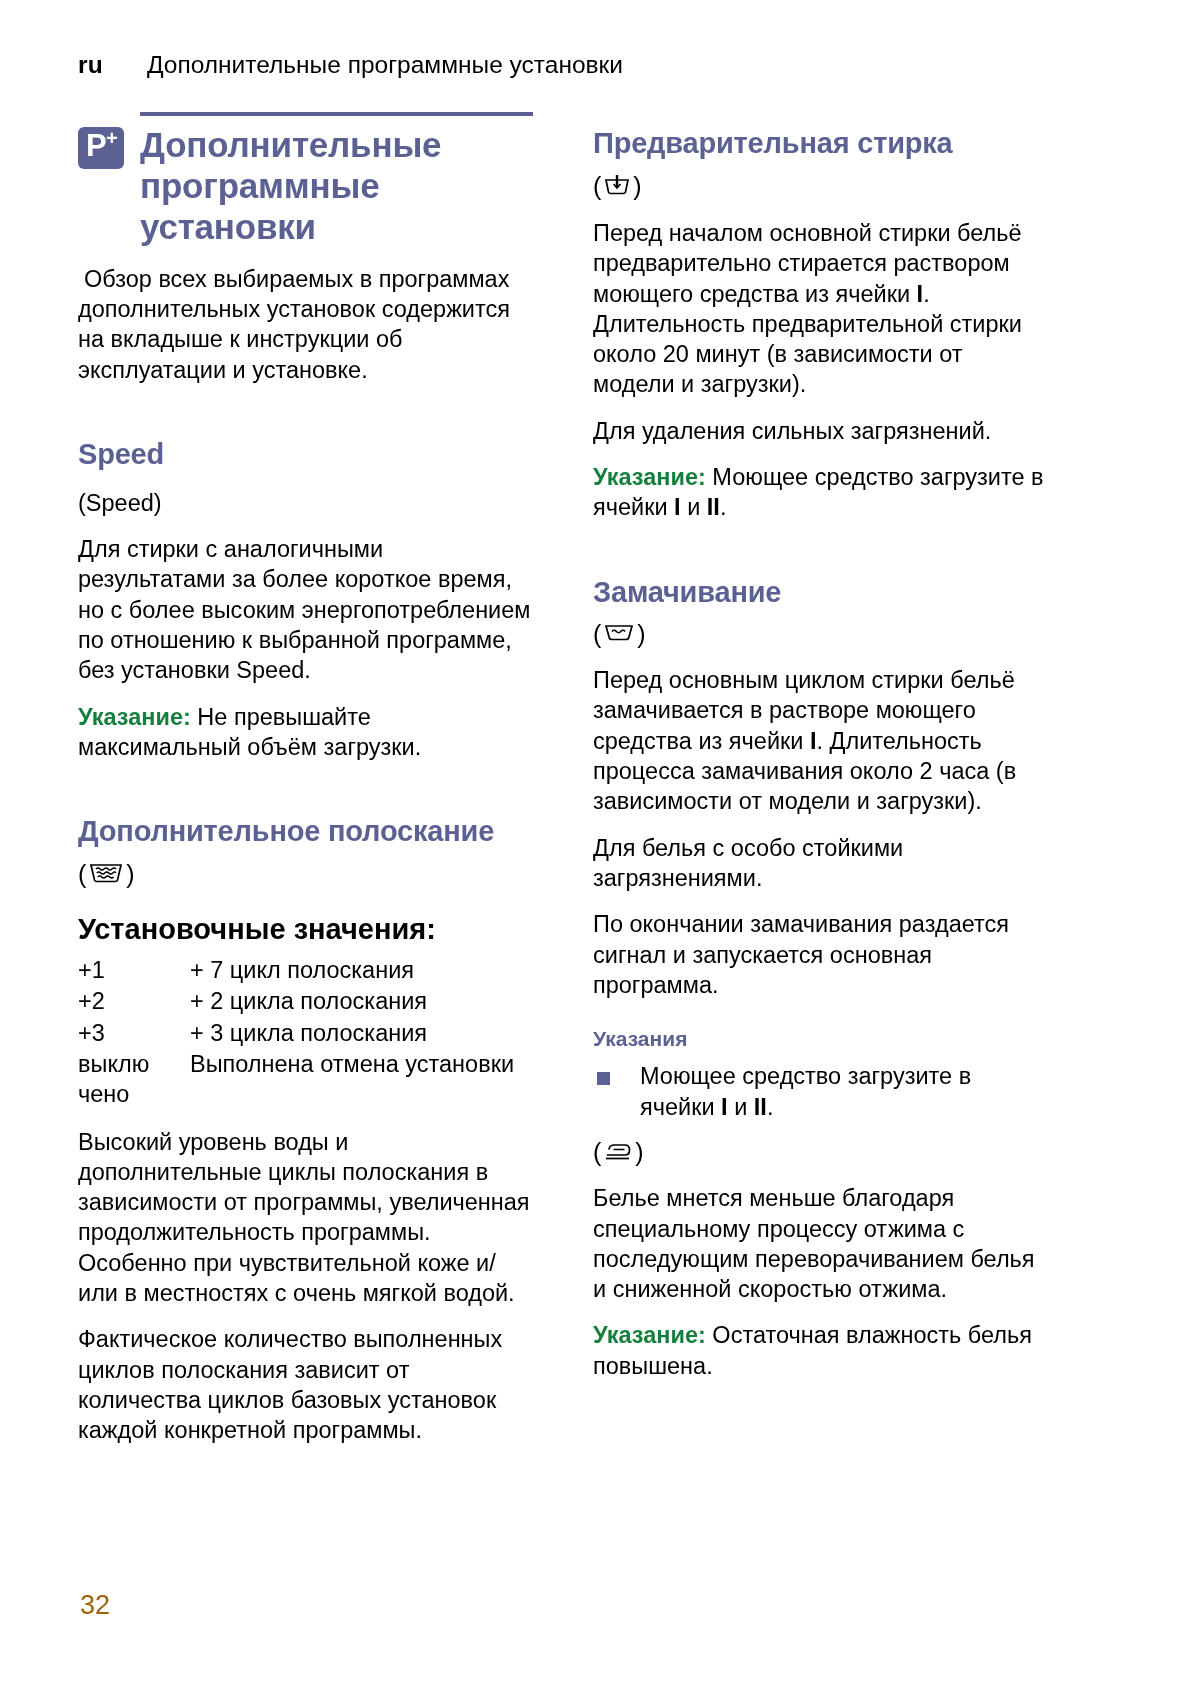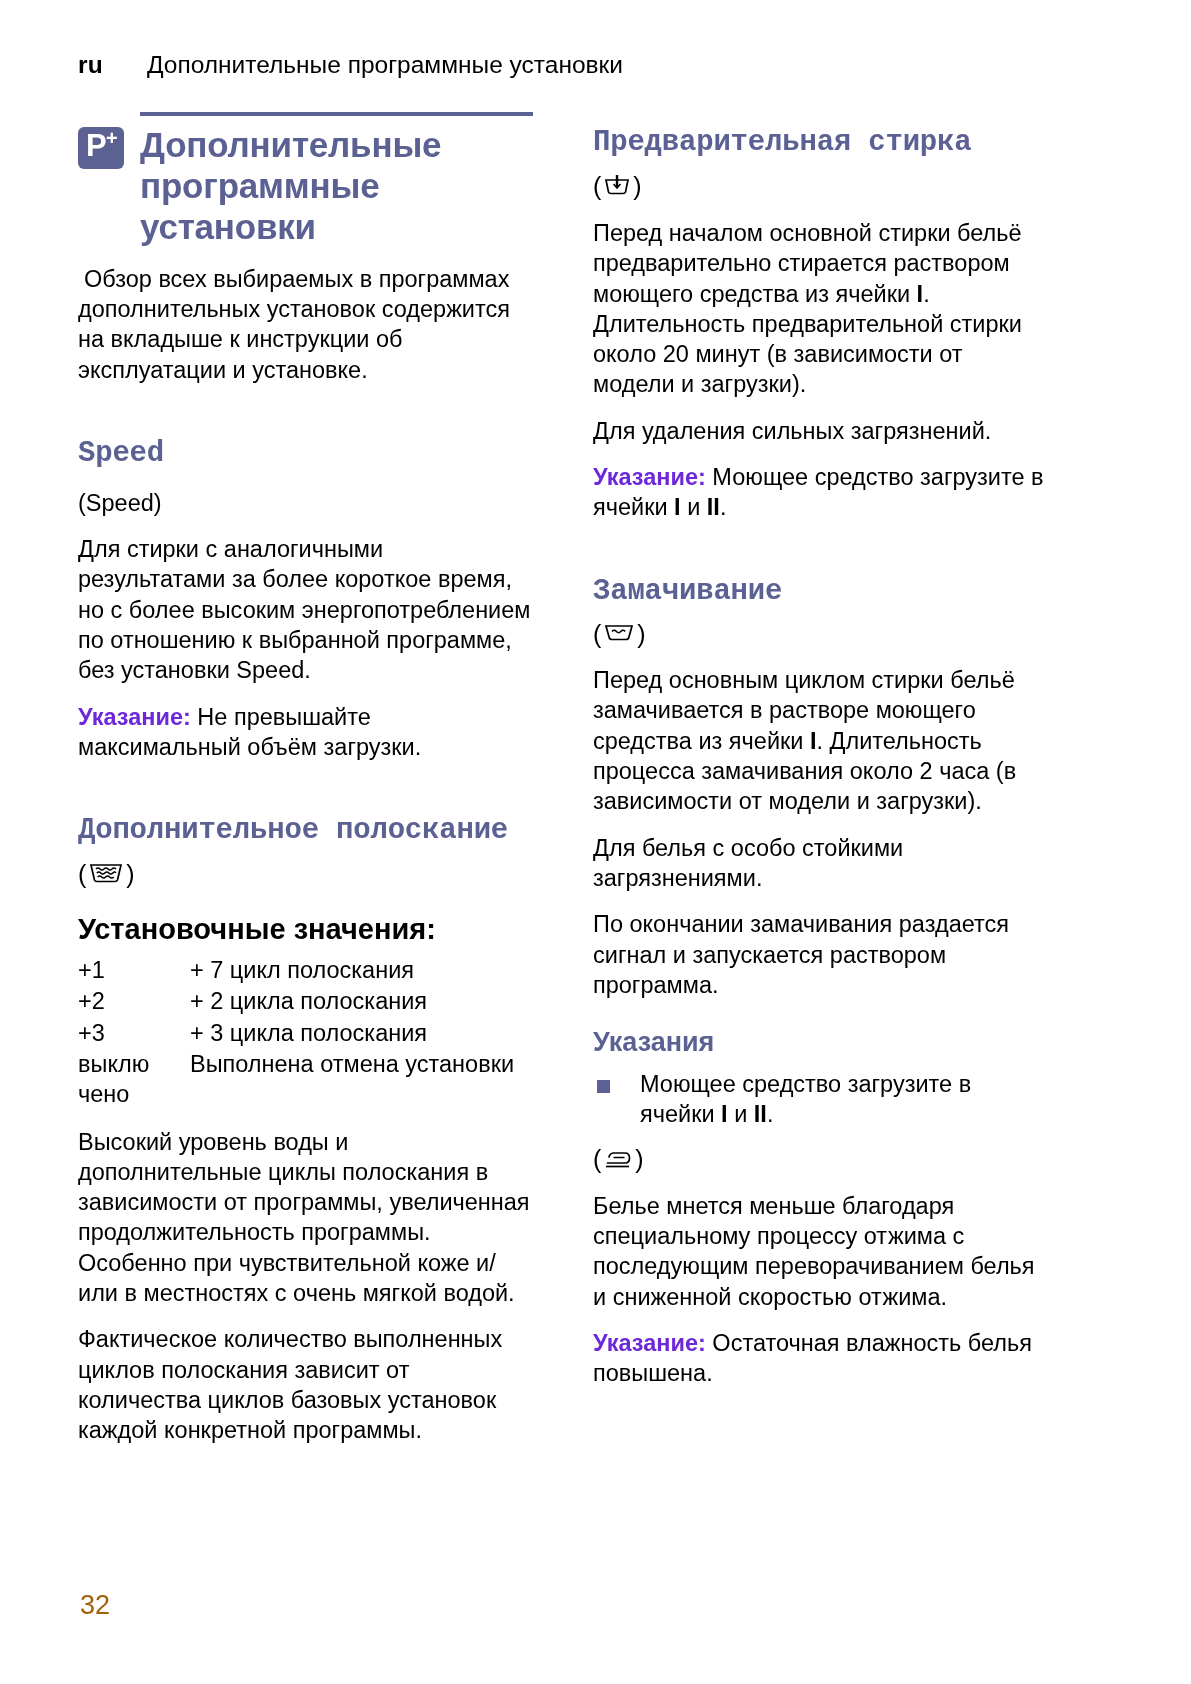--- a/index.html
+++ b/index.html
@@ -106,47 +106,46 @@
 
   
   h2.sec {
     margin: 52px 0 0 0;
     padding: 0;
     color: #5c6193;
     font-size: 29px;
     line-height: 1.2;
     font-weight: bold;
     letter-spacing: -0.2px;
-    font-family: Liberation Mono, monospace;
   }
   h3.sub {
     margin: 26px 0 0 0;
     padding: 0;
     color: #5c6193;
-    font-size: 27px;
+    font-size: 21px;
     line-height: 1.25;
     font-weight: bold;
   }
 
   
   p {
     margin: 16px 0 0 0;
     padding: 0;
     font-size: 23.5px;
     line-height: 1.29;
     color: #000000;
   }
   p.first-indent { text-indent: 6px; }
   p.symline {
     margin-top: 12px;
     font-size: 23px;
     line-height: 1.2;
   }
   .note-label {
-    color: #6d28d9;
+    color: #15803d;
     font-weight: bold;
   }
   .rn { font-weight: bold; }
 
   
   .setlabel {
     margin: 22px 0 6px 0;
     font-size: 29px;
     font-weight: bold;
     line-height: 1.3;
@@ -316,21 +315,21 @@
                 <path d="M2 4 H28 L24.8 15.5 Q24.3 17.5 22 17.5 H8 Q5.7 17.5 5.2 15.5 Z" fill="none" stroke="#000" stroke-width="1.7"></path>
                 <path d="M8 9.5 q2.2 -2.4 4.4 0 q2.2 2.4 4.4 0 q2.2 -2.4 4.4 0" fill="none" stroke="#000" stroke-width="1.6"></path>
               </svg></span>
             <span class="paren">)</span>
           </span>
       </p>
 
       <p><span>Перед основным циклом стирки бельё замачивается в растворе моющего средства из ячейки </span><span class="rn">I</span><span>. Длительность процесса замачивания около 2 часа (в зависимости от модели и загрузки).</span></p>
 
       <p>Для белья с особо стойкими загрязнениями.</p>
-      <p>По окончании замачивания раздается сигнал и запускается раствором программа.</p>
+      <p>По окончании замачивания раздается сигнал и запускается основная программа.</p>
 
       <h3 class="sub">Указания</h3>
       <ul class="bullets">
         <li><span class="sq"></span><span>Моющее средство загрузите в ячейки </span><span class="rn">I</span><span> и </span><span class="rn">II</span><span>.</span></li>
       </ul>
 
 
       <p class="symline">
         <span class="symwrap">
             <span class="paren">(</span>

